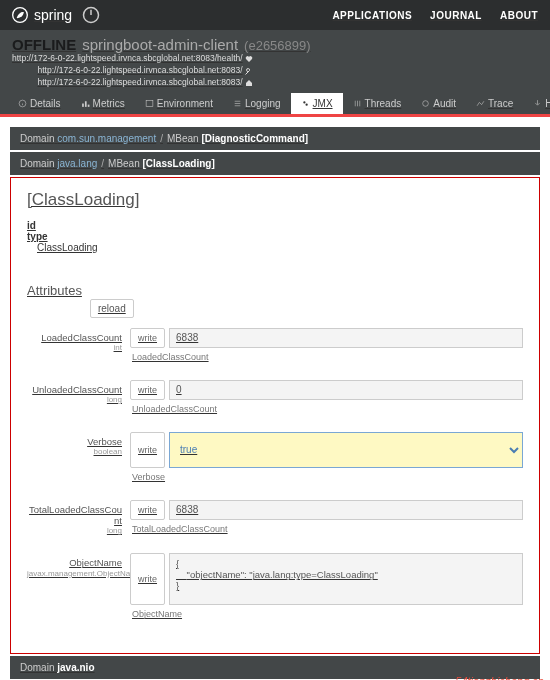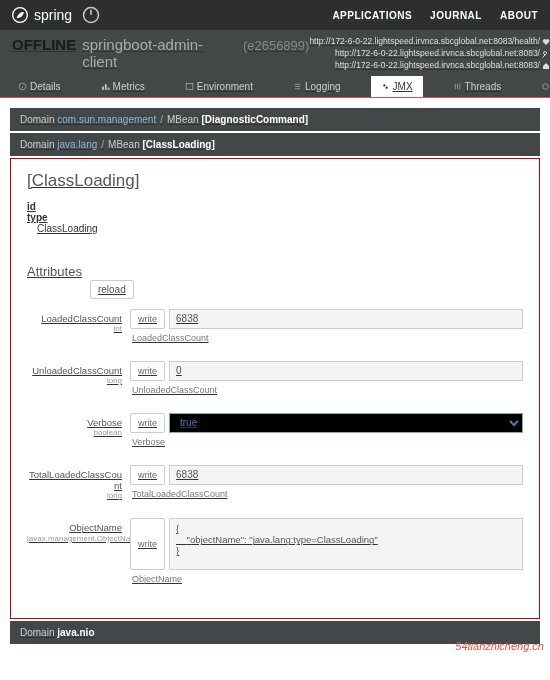--- a/index.html
+++ b/index.html
@@ -4,29 +4,29 @@
 <style>
 * { margin: 0; padding: 0; box-sizing: border-box; }
 body { font-family: -apple-system, "Helvetica Neue", Arial, sans-serif; background: #fff; font-size: 12px; color: #333; width: 550px; }
 .topbar { background: #2c2e2f; height: 30px; display: flex; align-items: center; padding: 0 12px; justify-content: space-between; }
 .topbar-left { display: flex; align-items: center; gap: 10px; }
 .spring-logo { display: flex; align-items: center; gap: 6px; color: #fff; font-size: 14px; font-weight: 400; }
 .leaf { width: 16px; height: 16px; }
 .power { width: 18px; height: 18px; }
 .topnav { display: flex; gap: 18px; }
 .topnav a { color: #fff; text-decoration: none; font-size: 10px; font-weight: 600; letter-spacing: 0.5px; }
-.subhead { background: #434748; display: flex; justify-content: space-between; padding: 6px 0 4px 12px; align-items: flex-start; }
+.subhead { background: #434748; display: flex; justify-content: space-between; padding: 6px 12px 4px 12px; align-items: flex-start; flex-direction: column; }
 .subhead-left { display: flex; align-items: baseline; gap: 6px; }
 .offline { color: #1a1b1c; font-size: 15px; font-weight: 600; }
 .appname { color: #aaa; font-size: 15px; }
 .appid { color: #888; font-size: 13px; }
 .urls { text-align: right; font-size: 8.5px; color: #ddd; line-height: 1.4; white-space: nowrap; }
 .urls .row { display: flex; justify-content: flex-end; align-items: center; gap: 2px; }
 .urls svg { width: 8px; height: 8px; }
-.tabs { background: #434748; display: flex; padding: 0 8px; border-bottom: 1px solid #ef4444; gap: 20px; }
+.tabs { background: #434748; display: flex; padding: 0 8px; border-bottom: 3px solid #ef4444; }
 .tab { padding: 5px 10px; color: #ccc; font-size: 10px; display: flex; align-items: center; gap: 3px; cursor: pointer; }
 .tab.active { background: #fff; color: #333; }
 .tab svg { width: 9px; height: 9px; }
 .content { padding: 10px; }
 .accordion { background: #434748; color: #ddd; padding: 6px 10px; font-size: 10px; margin-bottom: 2px; }
 .accordion .dlabel { color: #ccc; }
 .accordion .dval { color: #8ab5d4; text-align: center; }
 .accordion .sep { color: #aaa; margin: 0 4px; }
 .accordion .mlabel { color: #ccc; }
 .accordion .mval { color: #fff; font-weight: 600; }
@@ -39,21 +39,21 @@
 .attrhead h3 { font-size: 13px; font-weight: 400; color: #555; }
 .reload { font-size: 10px; padding: 3px 7px; border: 1px solid #ccc; background: #fff; cursor: pointer; border-radius: 2px; color: #555; margin-top: 36px; }
 .attr { display: flex; margin-bottom: 18px; gap: 8px; }
 .attr-left { width: 95px; text-align: right; padding-top: 4px; }
 .attr-name { font-size: 9.5px; color: #555; word-break: break-all; line-height: 1.2; }
 .attr-type { font-size: 8px; color: #999; }
 .attr-right { flex: 1; }
 .attr-controls { display: flex; gap: 4px; }
 .writebtn { font-size: 9px; padding: 3px 7px; border: 1px solid #ccc; background: #fff; cursor: pointer; border-radius: 2px; color: #666; }
 .valinput { flex: 1; border: 1px solid #ccc; background: #f4f4f4; padding: 3px 6px; font-size: 10px; color: #555; height: 20px; }
-.valselect { flex: 1; border: 1px solid #7aa7d4; background: #000000; padding: 2px 6px; font-size: 10px; color: #4a7db3; height: 20px; }
+.valselect { flex: 1; border: 1px solid #7aa7d4; background: #fef9c3; padding: 2px 6px; font-size: 10px; color: #4a7db3; height: 36px; }
 .valtextarea { flex: 1; border: 1px solid #ccc; background: #f4f4f4; padding: 4px 6px; font-size: 9.5px; color: #555; font-family: inherit; resize: none; height: 52px; }
 .attr-desc { font-size: 9px; color: #777; margin-top: 4px; padding-left: 2px; }
 .watermark { position: absolute; right: 6px; bottom: 4px; color: #e74c3c; font-size: 11px; font-style: italic; pointer-events: none; text-align: right; }
 .page { position: relative; text-decoration: underline; }
 </style>
 </head>
 <body>
 <div class="page">
 
 <div class="topbar">

